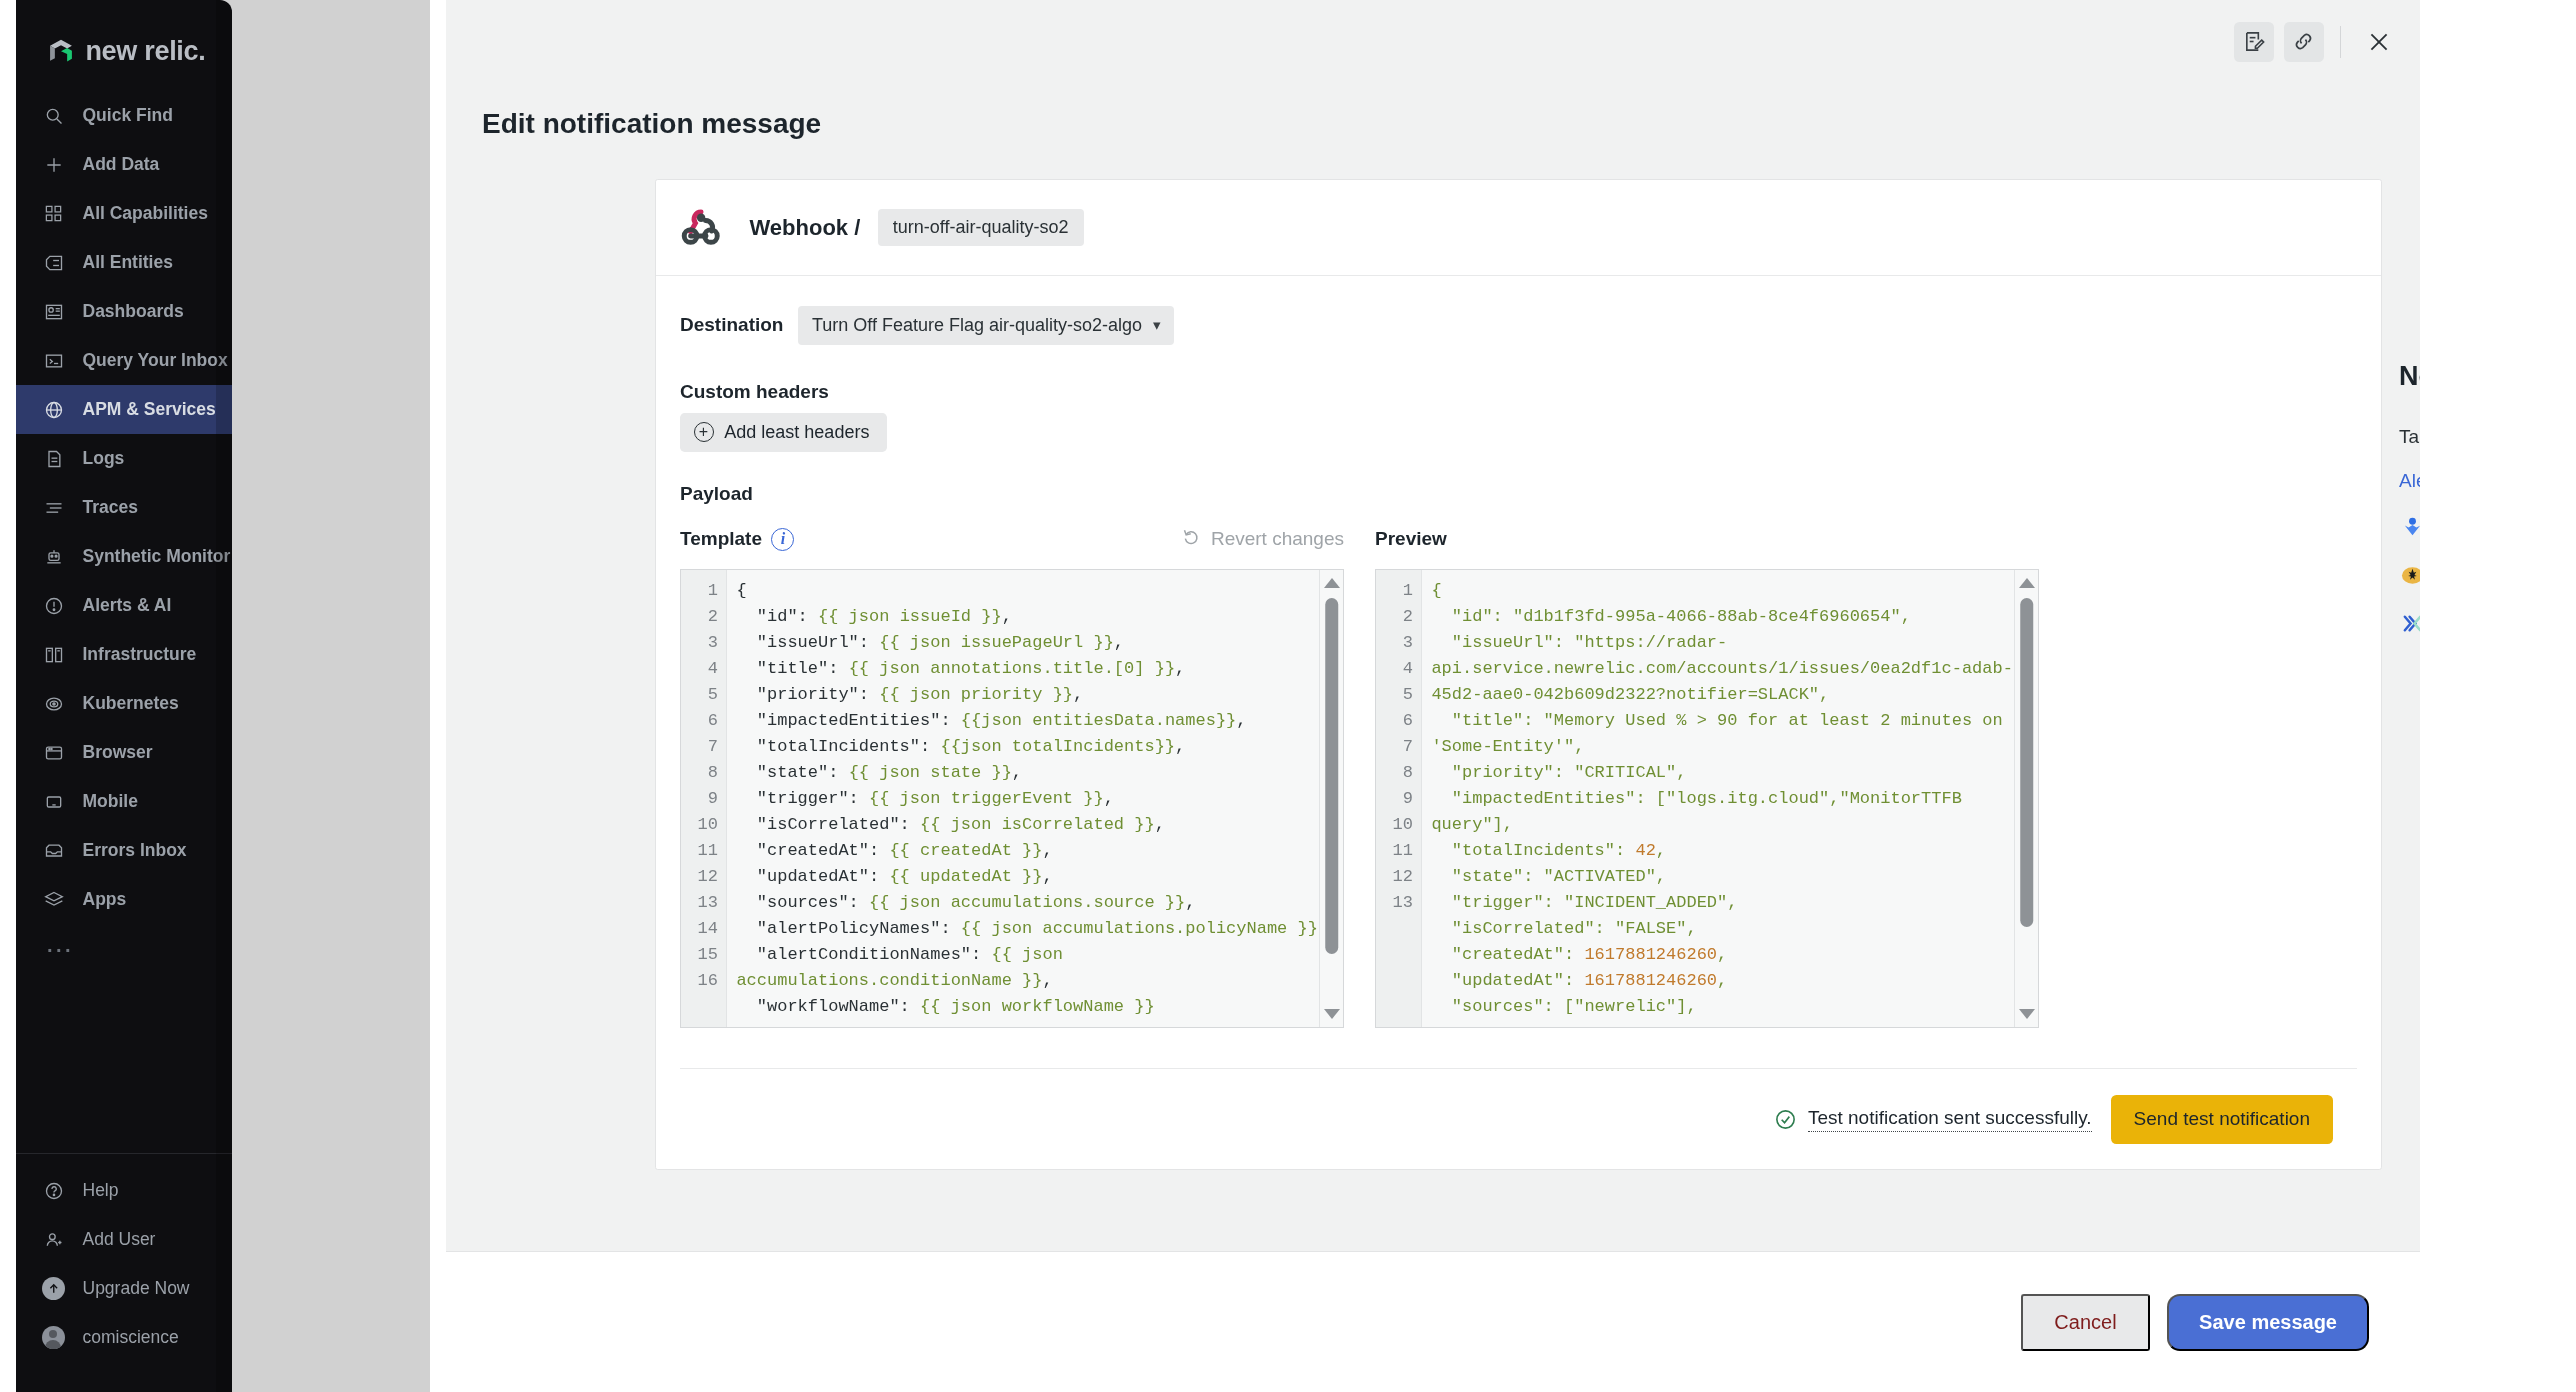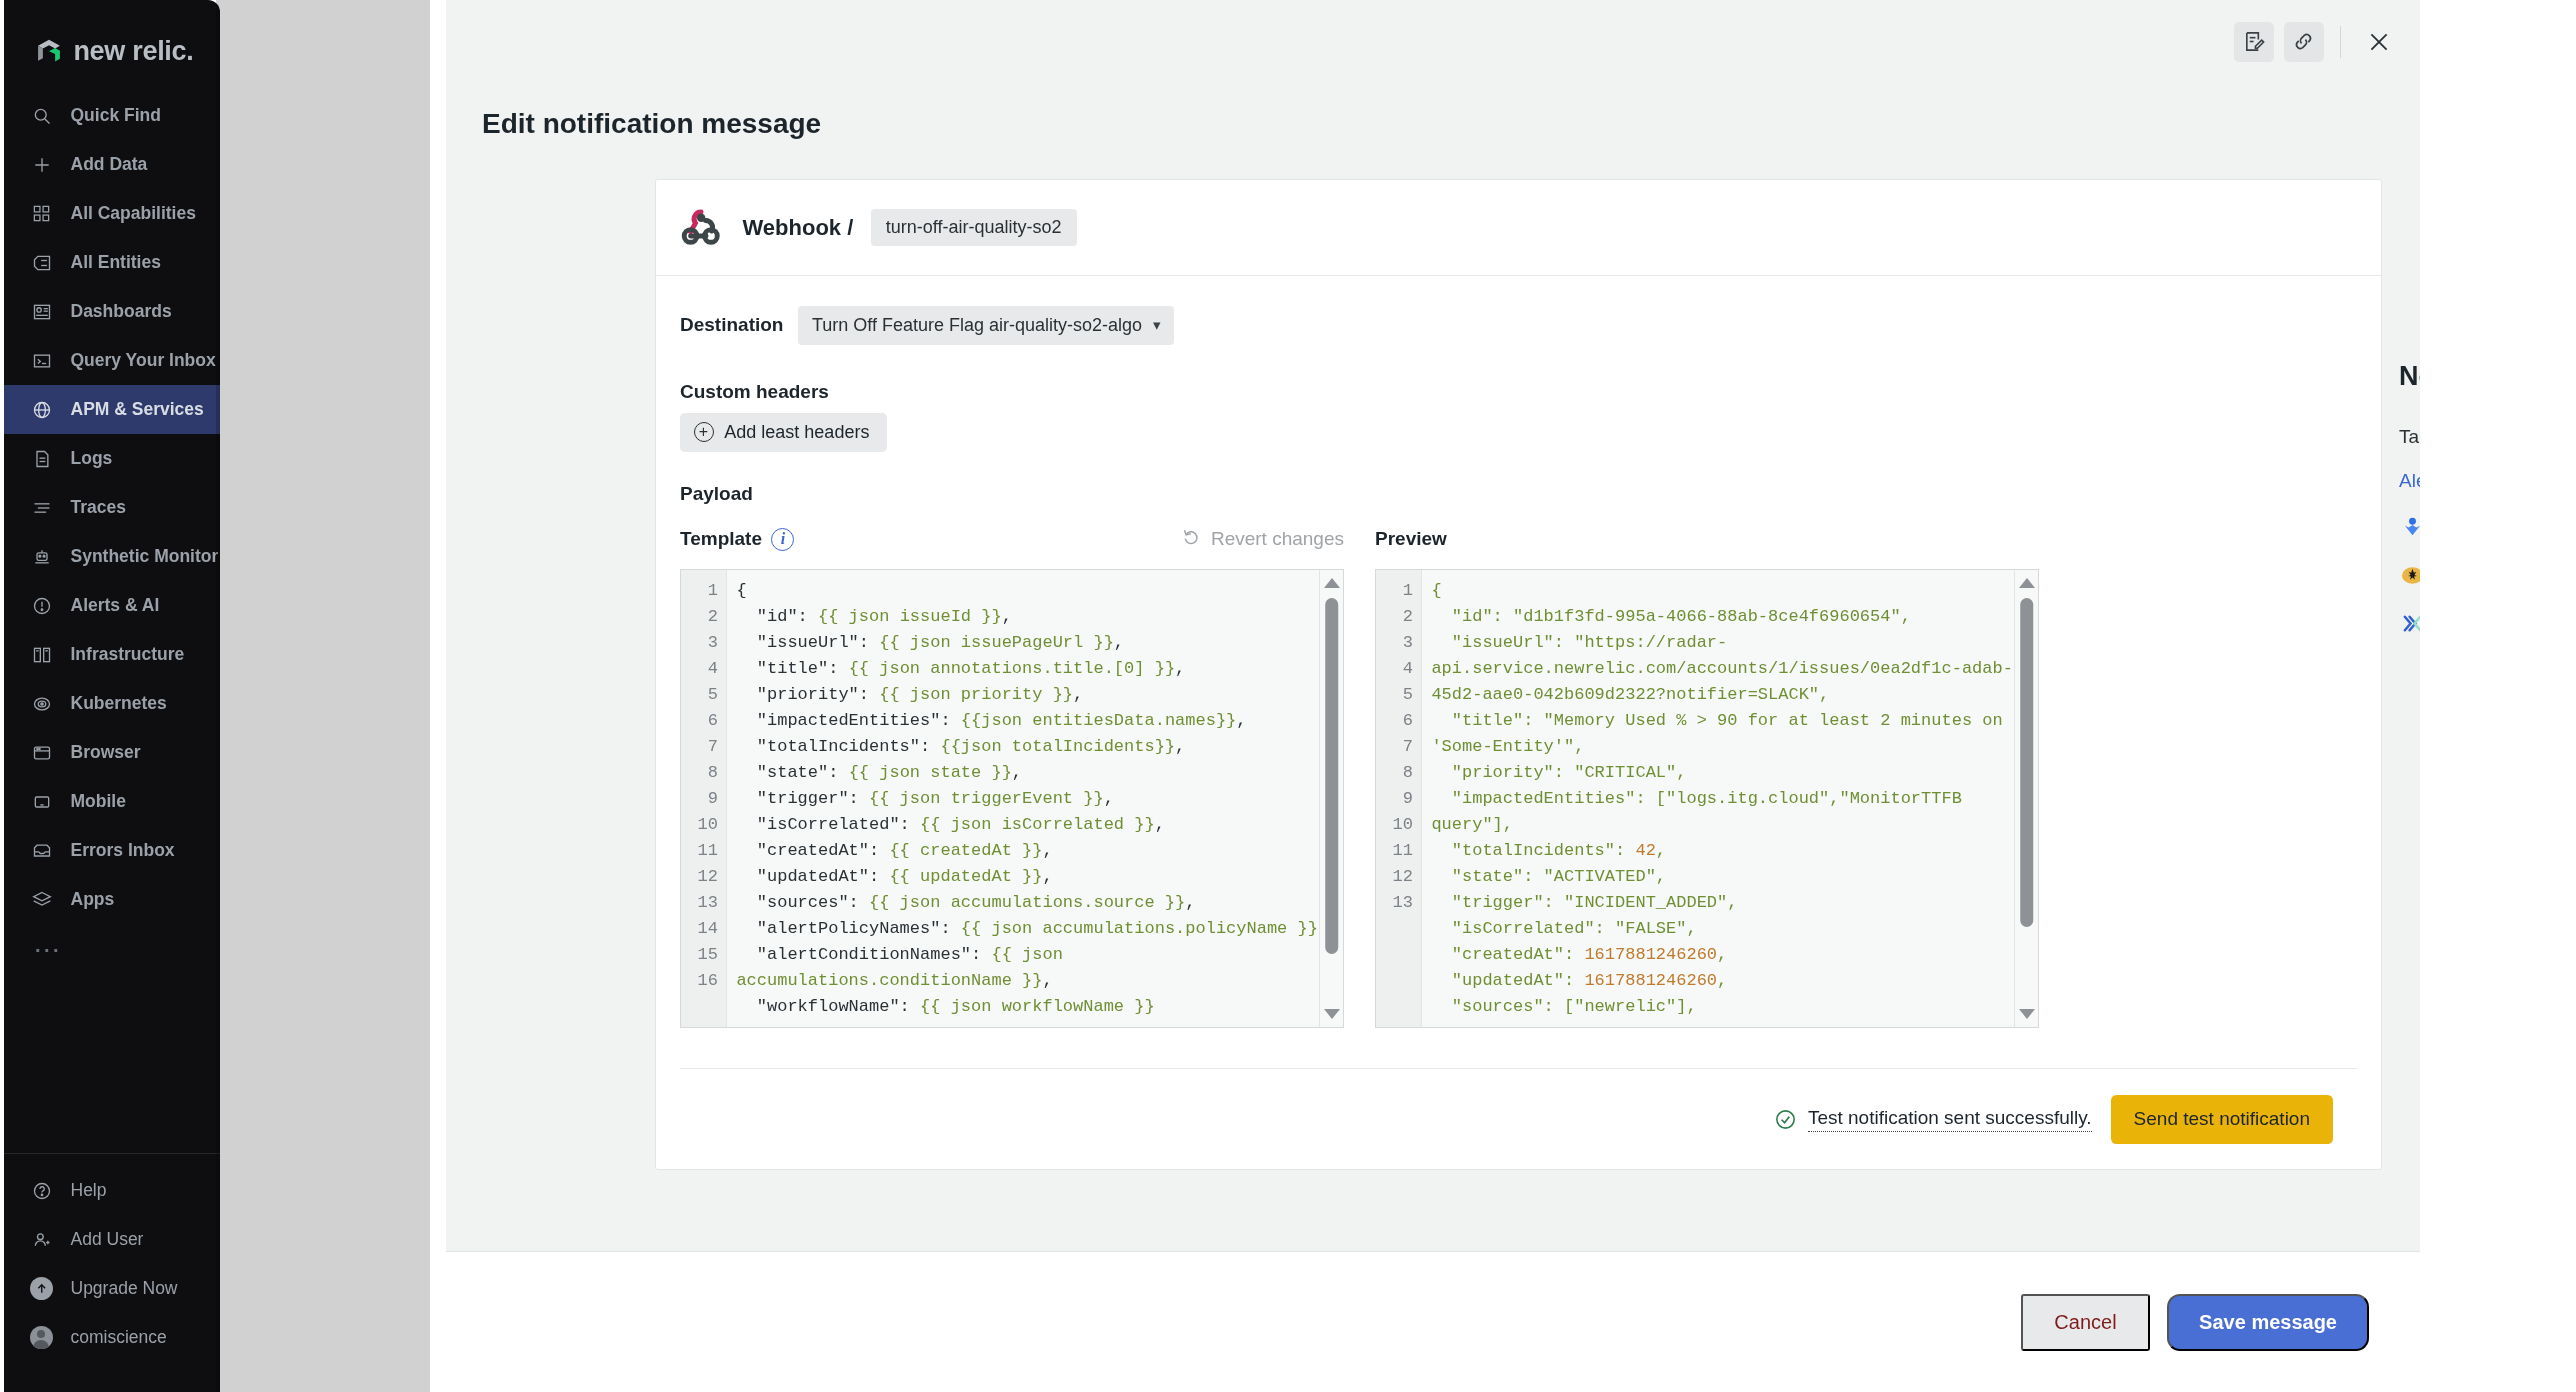--- a/index.html
+++ b/index.html
@@ -6,21 +6,21 @@
   html, body {
     width: 2576px; height: 1392px;
     background: #ffffff;
     font-family: "Liberation Sans", sans-serif;
     overflow: hidden;
   }
   .root { position: relative; width: 2576px; height: 1392px; }
 
   
   .sidebar {
-    position: absolute; left: 4px; top: 0;
+    position: absolute; left: 16px; top: 0;
     width: 216px; height: 1392px;
     background: #0e0e11;
     border-top-right-radius: 12px;
     display: flex; flex-direction: column;
     overflow: hidden;
   }
   .brand { display: flex; align-items: center; gap: 9.4px; padding: 27px 0 0 30px; height: 76px; }
   .brand-mark { width: 30px; height: 30px; flex: 0 0 auto; }
   .brand-text { color: #b9bdc4; font-size: 27px; font-weight: 700; letter-spacing: -0.3px; }
   .nav { margin-top: 15px; font-weight: bold; }
@@ -61,21 +61,21 @@
 
   .card {
     position: absolute; left: 209px; top: 179px;
     width: 1727px;
     background: #ffffff;
     border: 0.7px solid #e3e4e5;
     border-radius: 2.7px;
   }
   .card-head { height: 96px; display: flex; align-items: center; gap: 17.5px; padding-left: 24px; border-bottom: 0.7px solid #e8e9ea; }
   .webhook-logo { width: 45px; height: 45px; flex:0 0 auto; }
-  .webhook-label { font-size: 22px; font-weight: 700; color: #1d252c; }
+  .webhook-label { font-size: 22px; font-weight: 700; color: #1d252c; margin-left: 7px; }
   .chip { background: #e8e9ea; border-radius: 4px; padding: 8px 15px; font-size: 18px; color: #2a3135; max-width: 209px; overflow: hidden; white-space: nowrap; }
 
   .card-body { padding: 30px 24px 0 24px; position: relative; }
   .dest-row { display: flex; align-items: center; gap: 15px; margin-bottom: 36px; }
   .dest-label { font-size: 19px; font-weight: 700; color: #1d252c; }
   .dest-select { background: #e8e9ea; border-radius: 4px; padding: 8.8px 13.5px; font-size: 18px; color: #2a3135; display: flex; align-items: center; gap: 10.8px; }
   .chev { font-size: 15px; color: #3b4145; }
 
   .sec-label { font-size: 19px; font-weight: 700; color: #1d252c; margin-bottom: 10px; }
   .add-hdr-btn { display: inline-flex; align-items: center; gap: 10.8px; background: #e8e9ea; border-radius: 4.7px; padding: 9.4px 17.5px 9.4px 13.5px; font-size: 18px; color: #1d252c; }

